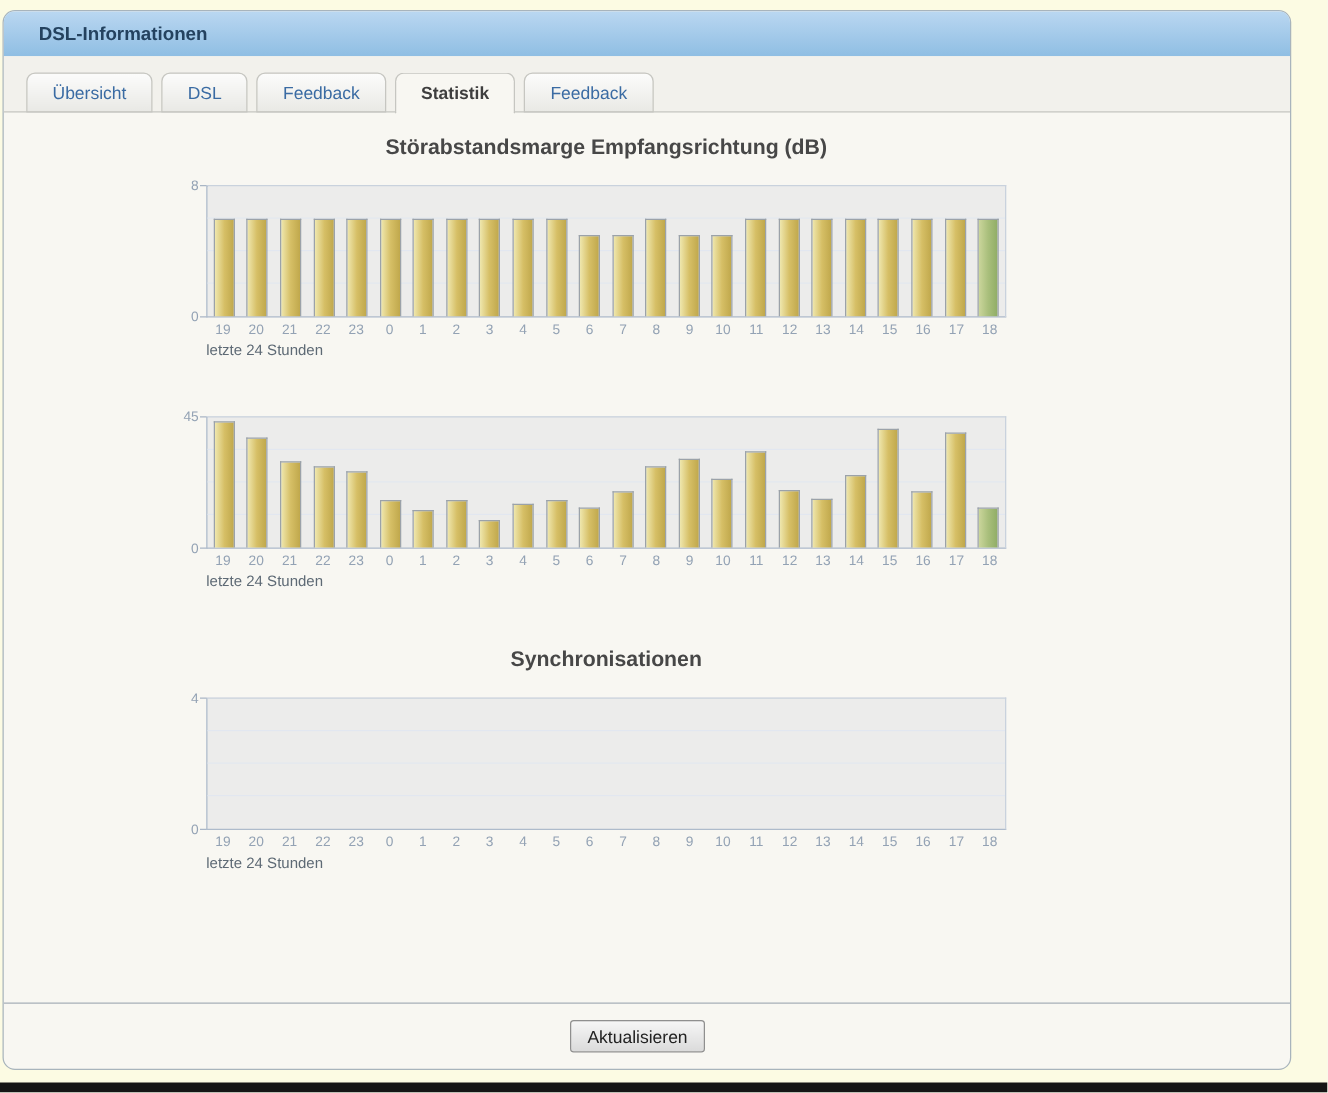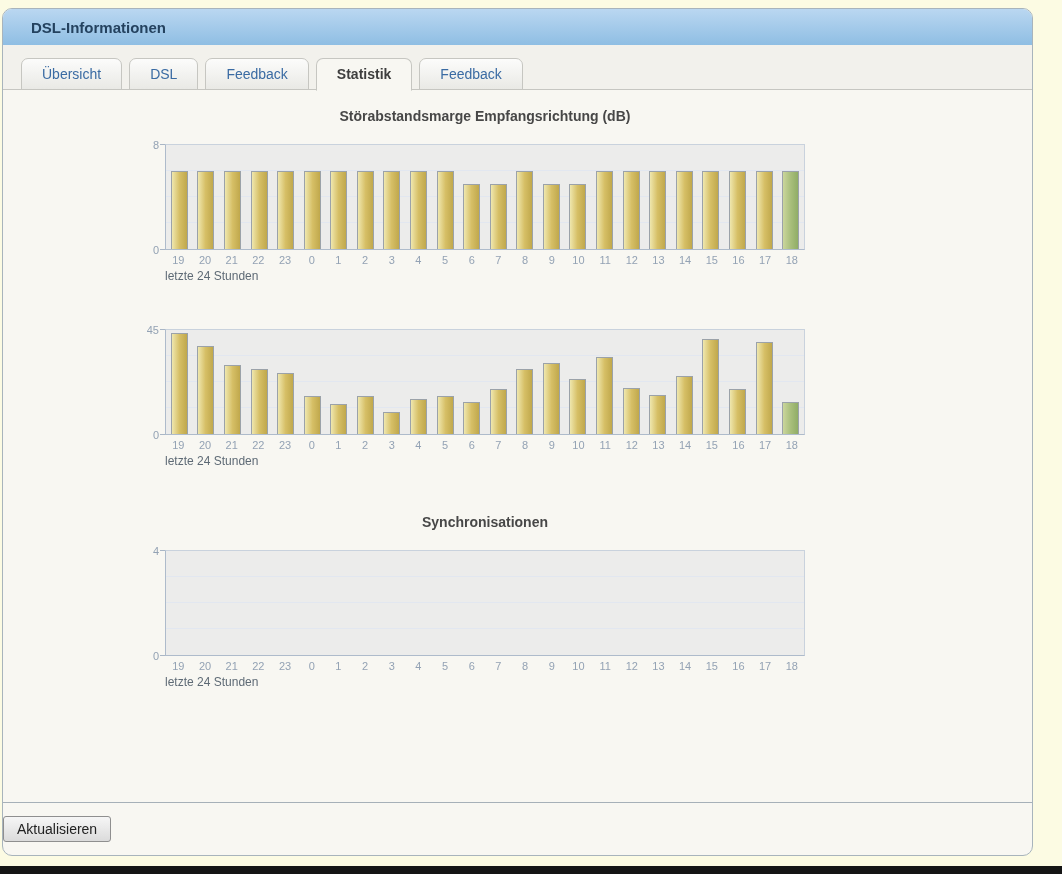--- a/index.html
+++ b/index.html
@@ -37,21 +37,21 @@
   .tab.active {
     background:#F8F7F2; border-bottom:1px solid #F8F7F2; margin-bottom:-1px;
     padding-bottom:8px; font-weight:bold; color:#3E3E3E;
   }
 
   .content { flex:1 1 auto; padding-top:18px; }
 
   .chart { margin:0 0 46px 136px; width:666px; }
   .chart-title {
     margin-left:26px; width:640px; text-align:center;
-    font-size:14px; font-weight:bold; color:#474747; margin-bottom:20px;
+    font-size:17px; font-weight:bold; color:#474747; margin-bottom:20px;
   }
   .chart-body { display:flex; }
   .ycol { width:26px; position:relative; font-size:11px; color:#93A2B4; flex:0 0 26px; }
   .y-max { position:absolute; top:-5px; right:6px; }
   .y-min { position:absolute; bottom:-6px; right:6px; }
   .plot {
     position:relative; width:640px; height:104px; box-sizing:content-box;
     background:#ECECEB;
     border:1px solid #C9D2DD; border-left-color:#AEBBCB; border-bottom-color:#AEBBCB;
   }
@@ -71,21 +71,21 @@
     font-size:11px; color:#93A2B4;
   }
   .xlabel { flex:1 1 0; text-align:center; }
   .xfooter {
     margin-left:26px; width:640px; 
     font-size:12px; color:#5E6A75; margin-top:3px;
   }
 
   .footer {
     flex:0 0 52px; height:52px; border-top:1px solid #A6B0B8;
-    display:flex; justify-content:flex-start; align-items:center; padding-right:15px;
+    display:flex; justify-content:center; align-items:center; padding-right:15px;
   }
   .refresh-btn {
     font-family:inherit; font-size:14px; color:#222222;
     padding:4px 13px; background:linear-gradient(#F6F6F6,#DBDBDB);
     border:1px solid #8F8F8F; border-radius:3px; cursor:pointer;
   }
   .bottom-bar { position:absolute; left:0; bottom:0; width:1062px; height:8px; background:#151515; }
 </style>
 </head>
 <body>

